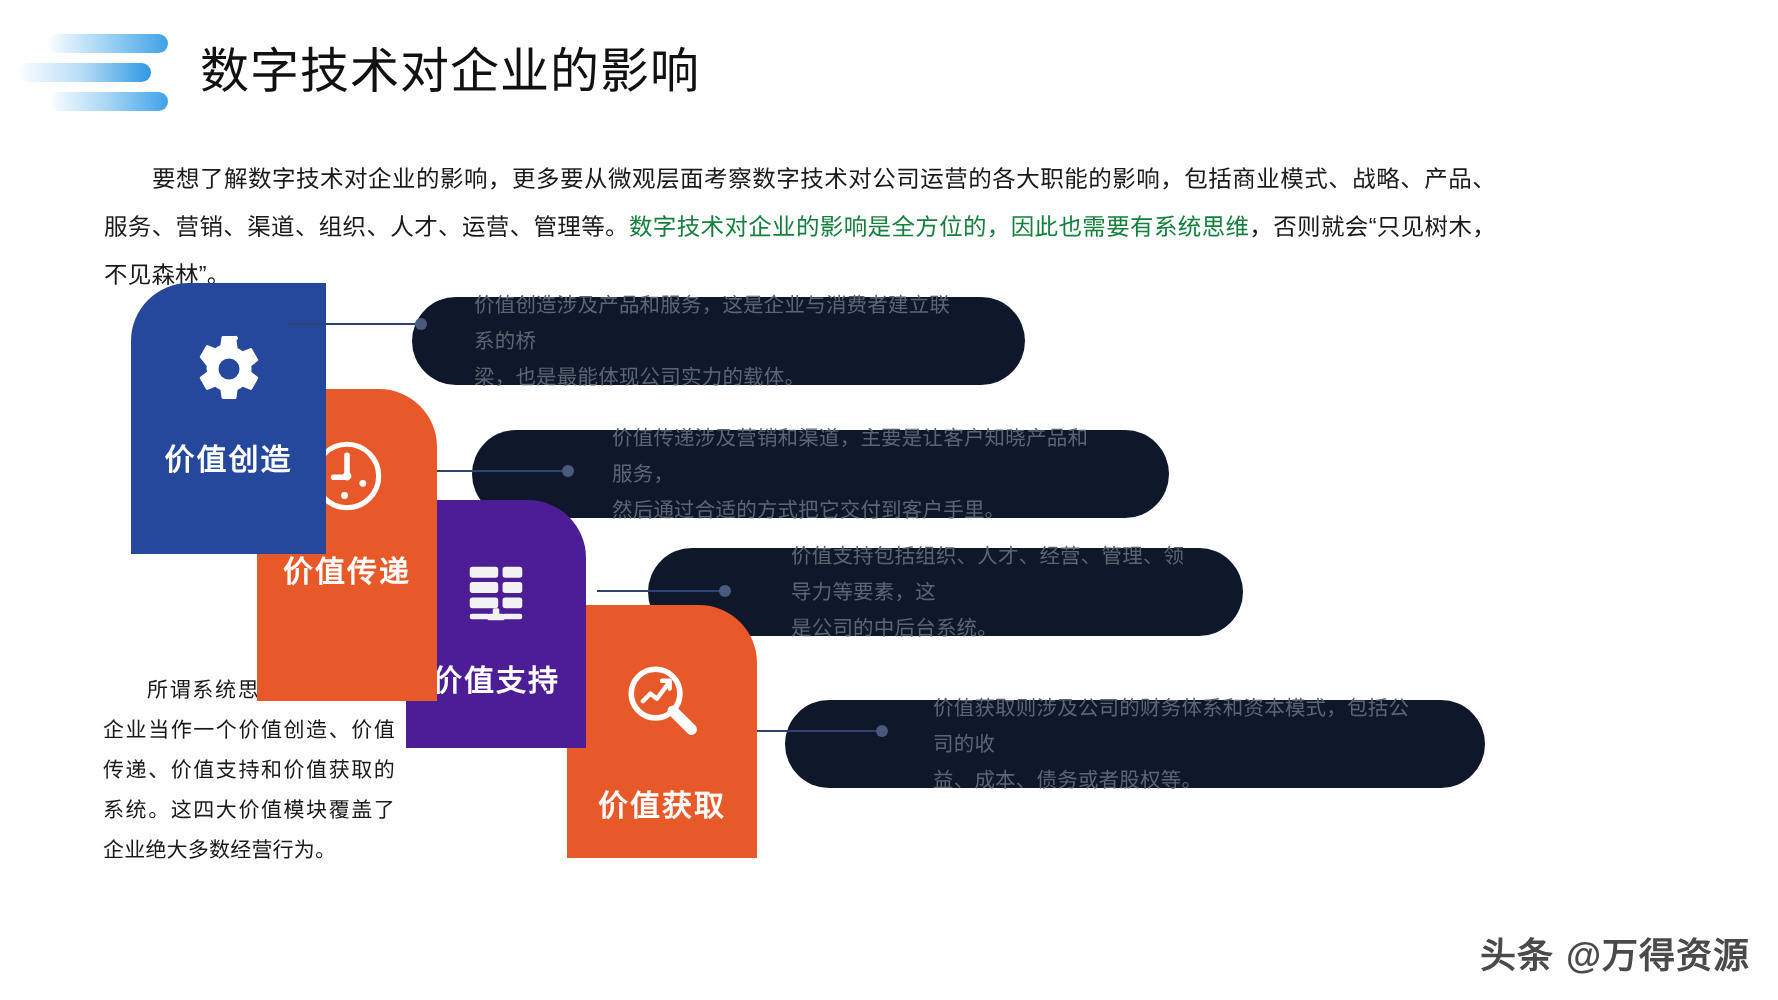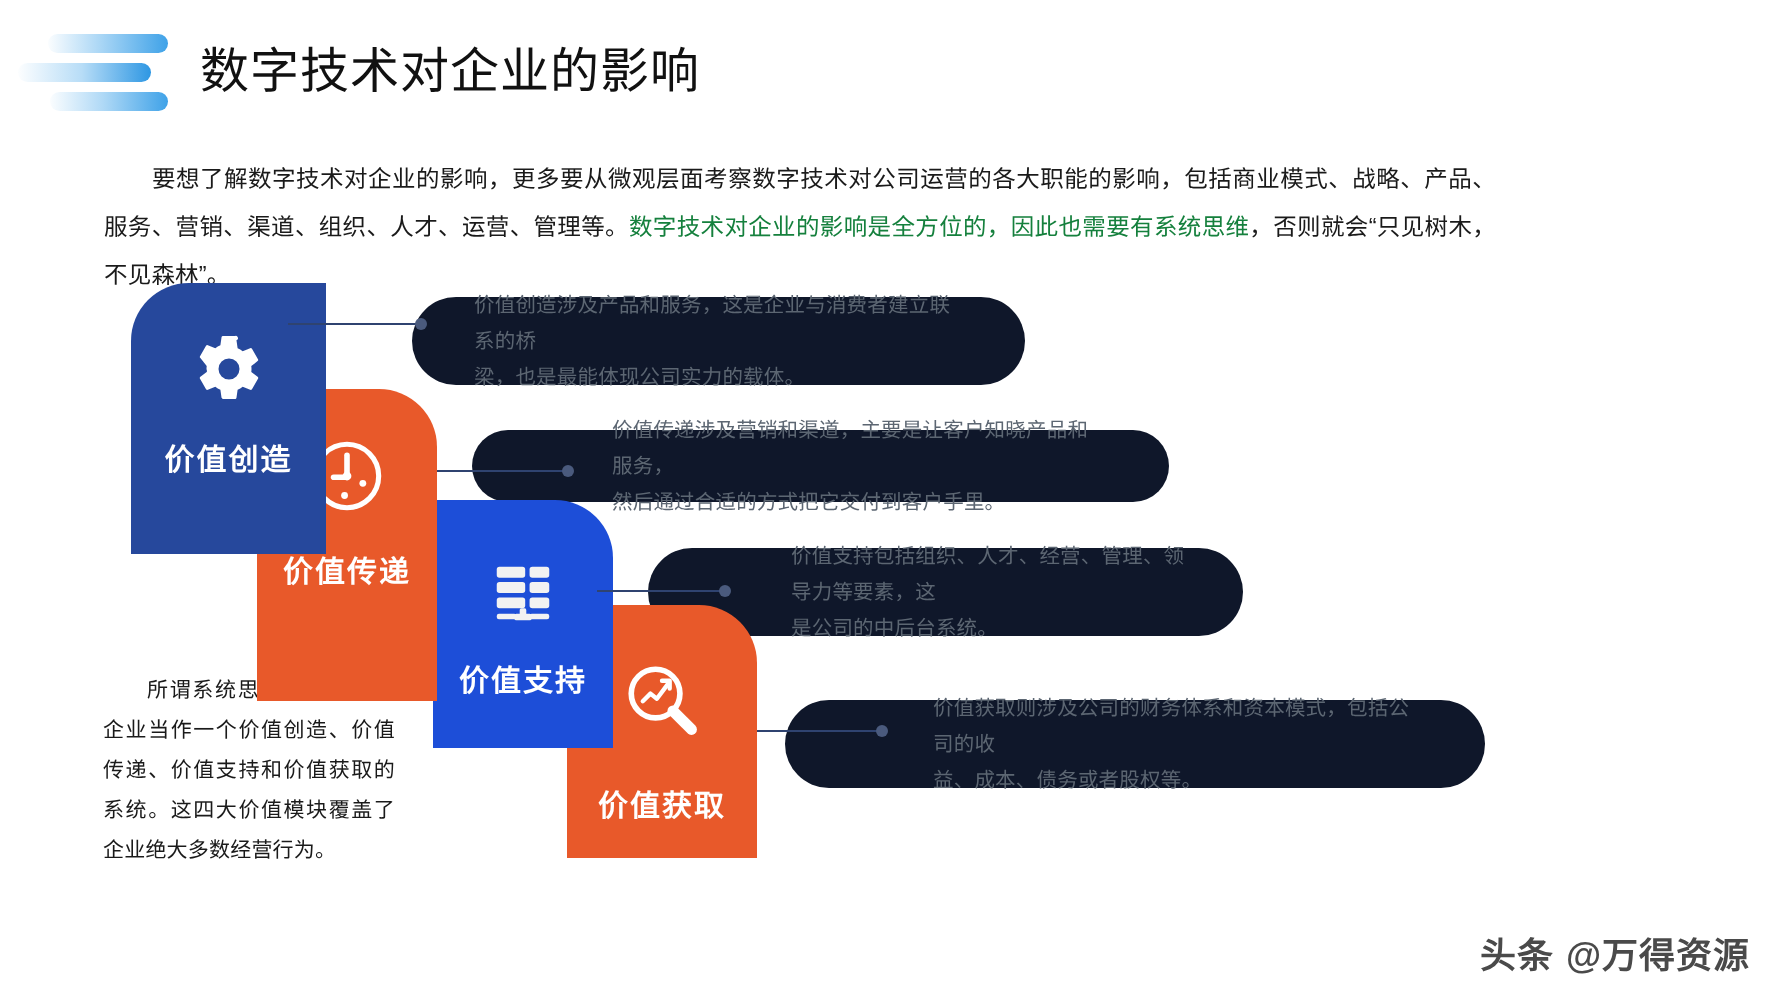--- a/index.html
+++ b/index.html
@@ -121,23 +121,23 @@
     left: 257px; top: 389px;
     width: 180px; height: 312px;
     background: #E8592A;
     border-radius: 0 58px 0 0;
     z-index: 3;
   }
   #card-2 .card-icon { top: 48px; }
   #card-2 .card-label { top: 158px; }
 
   #card-3 {
-    left: 433px; top: 500px;
+    left: 406px; top: 500px;
     width: 180px; height: 248px;
-    background: #1d4ed8;
+    background: #4c1d95;
     border-radius: 0 58px 0 0;
     z-index: 2;
   }
   #card-3 .card-icon { top: 58px; }
   #card-3 .card-label { top: 156px; }
 
   #card-4 {
     left: 567px; top: 605px;
     width: 190px; height: 253px;
     background: #E8592A;
@@ -158,21 +158,21 @@
     letter-spacing: 0.2px;
     box-sizing: border-box;
     display: flex;
     align-items: center;
     z-index: 0;
   }
   .bubble .bubble-text { width: 100%; }
   .bubble .bubble-text p { margin: 0; }
 
   #bubble-1 { left: 412px; top: 297px; width: 613px; height: 88px; padding: 0 62px 0 62px; }
-  #bubble-2 { left: 472px; top: 430px; width: 697px; height: 72px; padding: 0 64px 0 140px; }
+  #bubble-2 { left: 472px; top: 430px; width: 697px; height: 88px; padding: 0 64px 0 140px; }
   #bubble-3 { left: 648px; top: 548px; width: 595px; height: 88px; padding: 0 50px 0 143px; }
   #bubble-4 { left: 785px; top: 700px; width: 700px; height: 88px; padding: 0 56px 0 148px; }
 
   
   .connector {
     position: absolute;
     height: 2px;
     background: #2F4370;
     z-index: 5;
   }

